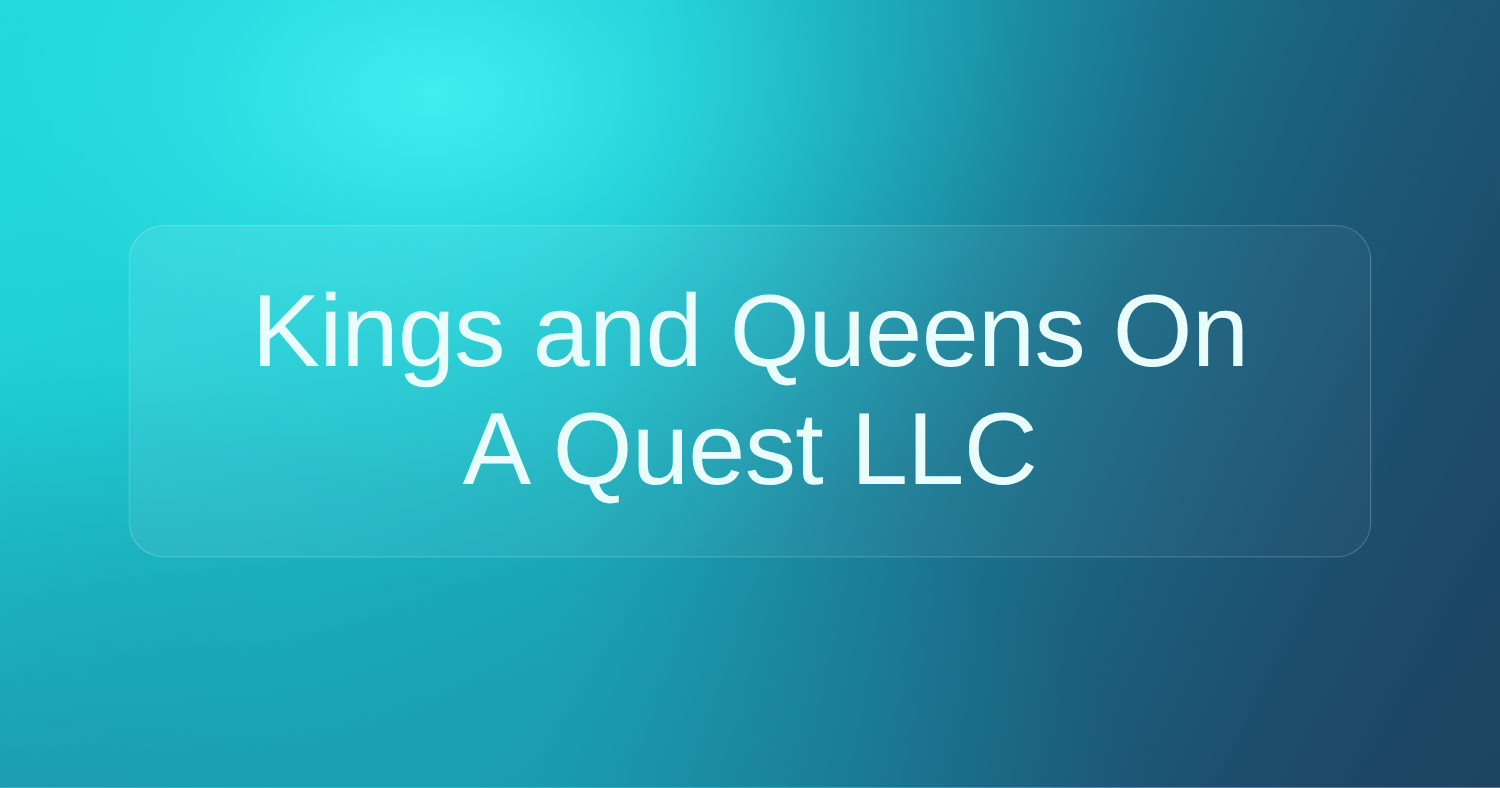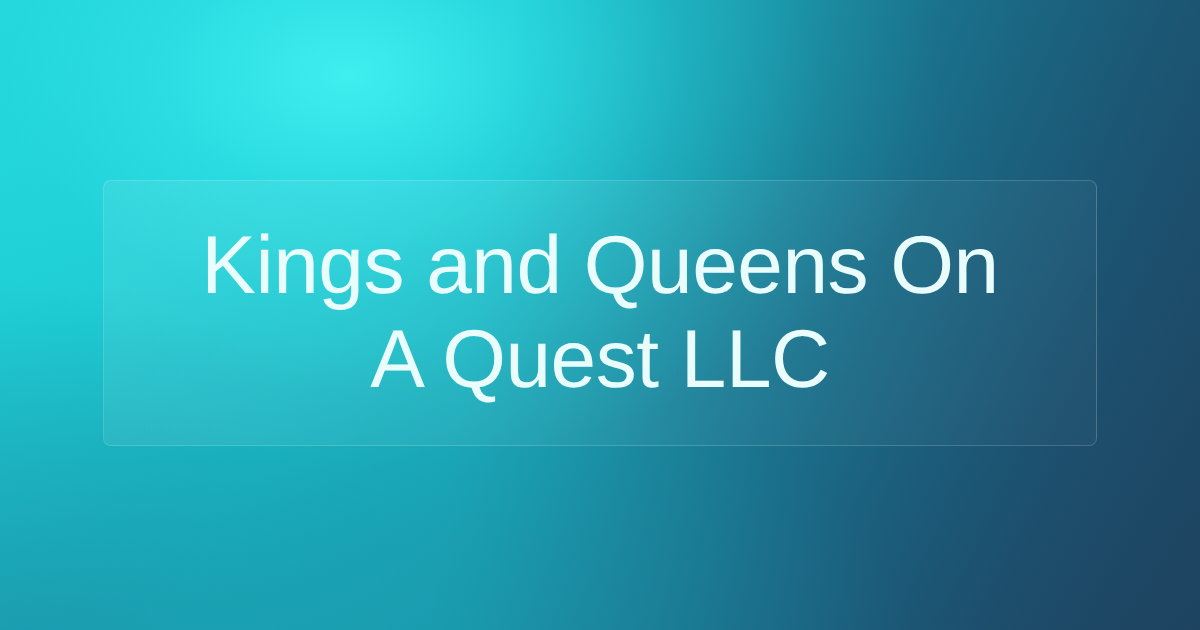--- a/index.html
+++ b/index.html
@@ -75,21 +75,21 @@
 
   
   .card {
     position: absolute;
     left: 103px;
     top: 180px;
     width: 994px;
     height: 266px;
     box-sizing: border-box;
     border: 1px solid rgba(255, 255, 255, 0.16);
-    border-radius: 8px;
+    border-radius: 28px;
     background: linear-gradient(125deg,
         rgba(255, 255, 255, 0.085) 0%,
         rgba(255, 255, 255, 0.055) 45%,
         rgba(255, 255, 255, 0.025) 100%);
     display: flex;
     align-items: center;
     justify-content: center;
   }
 
   .card-title {

